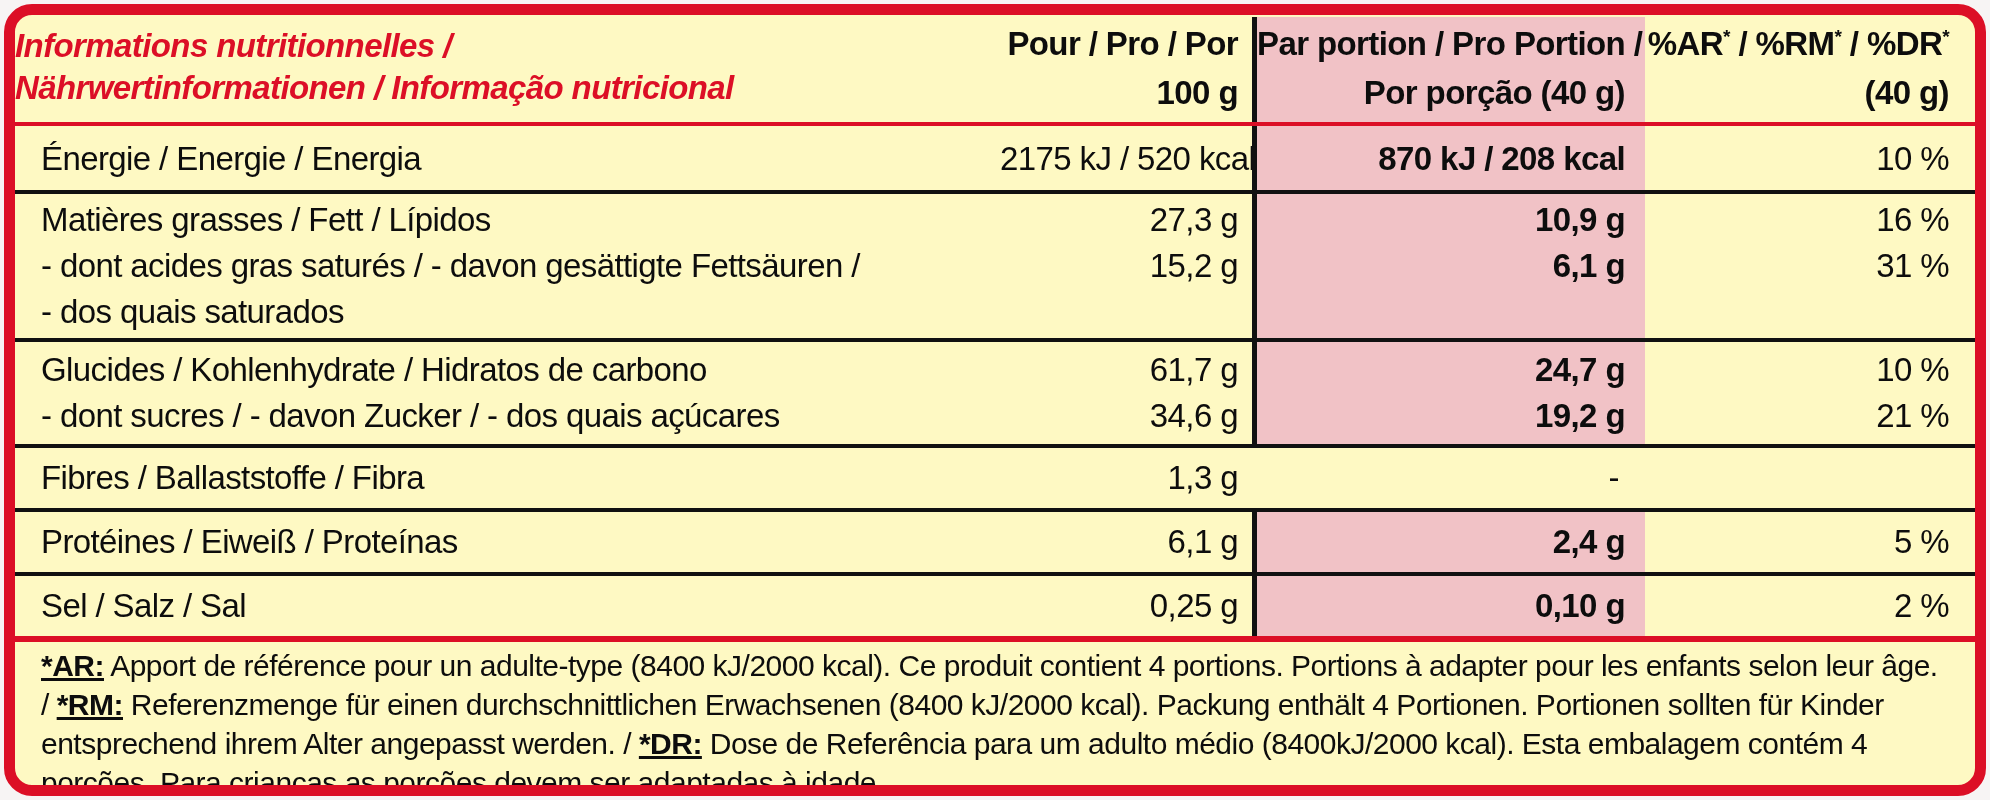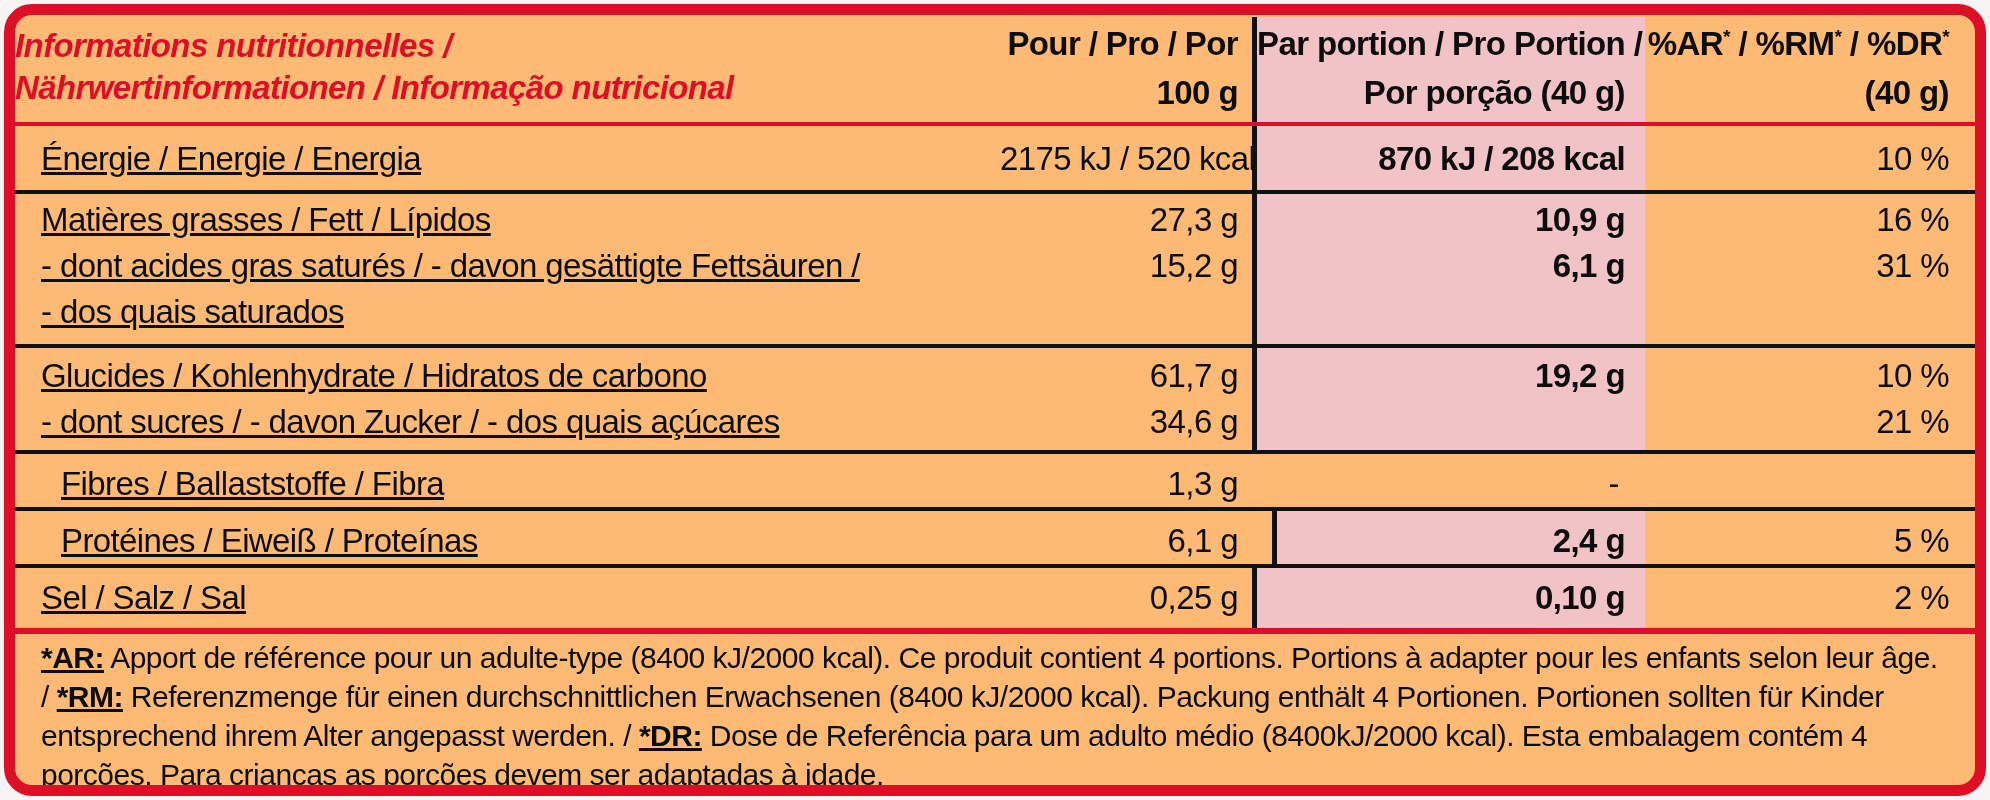--- a/index.html
+++ b/index.html
@@ -7,32 +7,32 @@
     --pink:#f1c2c6;
     --ink:#0d0d0d;
   }
   *{box-sizing:border-box;margin:0;padding:0;}
   html,body{width:1990px;height:800px;background:#f7f4f4;}
   body{font-family:"Liberation Sans","DejaVu Sans",sans-serif;color:var(--ink);}
   .frame{
     position:absolute;inset:4px;
     border:11px solid var(--red);
     border-radius:28px;
-    background:#fdba74;
+    background:#fef9c3;
     overflow:hidden;
     display:flex;flex-direction:column;
   }
   
   .row{
     display:grid;
     grid-template-columns:985px 252px 393px 330px;
     border-bottom:4px solid #111;
   }
   .c{display:flex;flex-direction:column;}
-  .cell-label{padding-left:26px;text-align:left;text-decoration:underline;}
+  .cell-label{padding-left:26px;text-align:left;}
   .cell-per100{text-align:right;padding-right:14px;}
   .cell-portion{
     text-align:right;padding-right:20px;
     background:var(--pink);
     border-left:5px solid #111;
   }
   .cell-pct{text-align:right;padding-right:26px;}
   .row .c div{font-size:33px;line-height:46px;letter-spacing:-0.6px;white-space:nowrap;}
   .cell-portion div{font-weight:bold;}
   
@@ -42,23 +42,23 @@
   .hd{padding-top:6px;padding-bottom:8px;gap:7px;}
   .title div{
     font-size:37px;line-height:44px;
     font-weight:bold;font-style:italic;
     color:var(--red);letter-spacing:-0.4px;
   }
   .title{padding-top:8px;padding-bottom:6px;}
   sup{font-size:58%;vertical-align:super;line-height:0;}
   
   .row-energy .c{padding-top:10px;padding-bottom:8px;}
-  .row-fat .c{padding-top:3px;padding-bottom:9px;}
+  .row-fat .c{padding-top:3px;padding-bottom:3px;}
   .row-carbohydrate .c{padding-top:5px;padding-bottom:5px;}
-  .row-fibre .c,.row-protein .c{padding-top:7px;margin-left:20px;}
+  .row-fibre .c,.row-protein .c{padding-top:7px;padding-bottom:7px;}
   .row-salt .c{padding-top:7px;padding-bottom:7px;}
   .row-salt{border-bottom:none;}
   
   .footnote{
     border-top:6px solid var(--red);
     padding:4px 26px 0 26px;
     flex:1;overflow:hidden;
   }
   .footnote p{
     font-size:30px;line-height:39px;letter-spacing:-0.5px;
@@ -128,20 +128,21 @@
   <div class="row row-carbohydrate">
     <div class="c cell-label">
       <div>Glucides / Kohlenhydrate / Hidratos de carbono</div>
       <div>- dont sucres / - davon Zucker / - dos quais açúcares</div>
     </div>
     <div class="c cell-per100">
       <div>61,7 g</div>
       <div>34,6 g</div>
     </div>
     <div class="c cell-portion">
+      <div>24,7 g</div>
       <div>19,2 g</div>
     </div>
     <div class="c cell-pct">
       <div>10 %</div>
       <div>21 %</div>
     </div>
   </div>
 
   <div class="row row-fibre">
     <div class="c cell-label">

